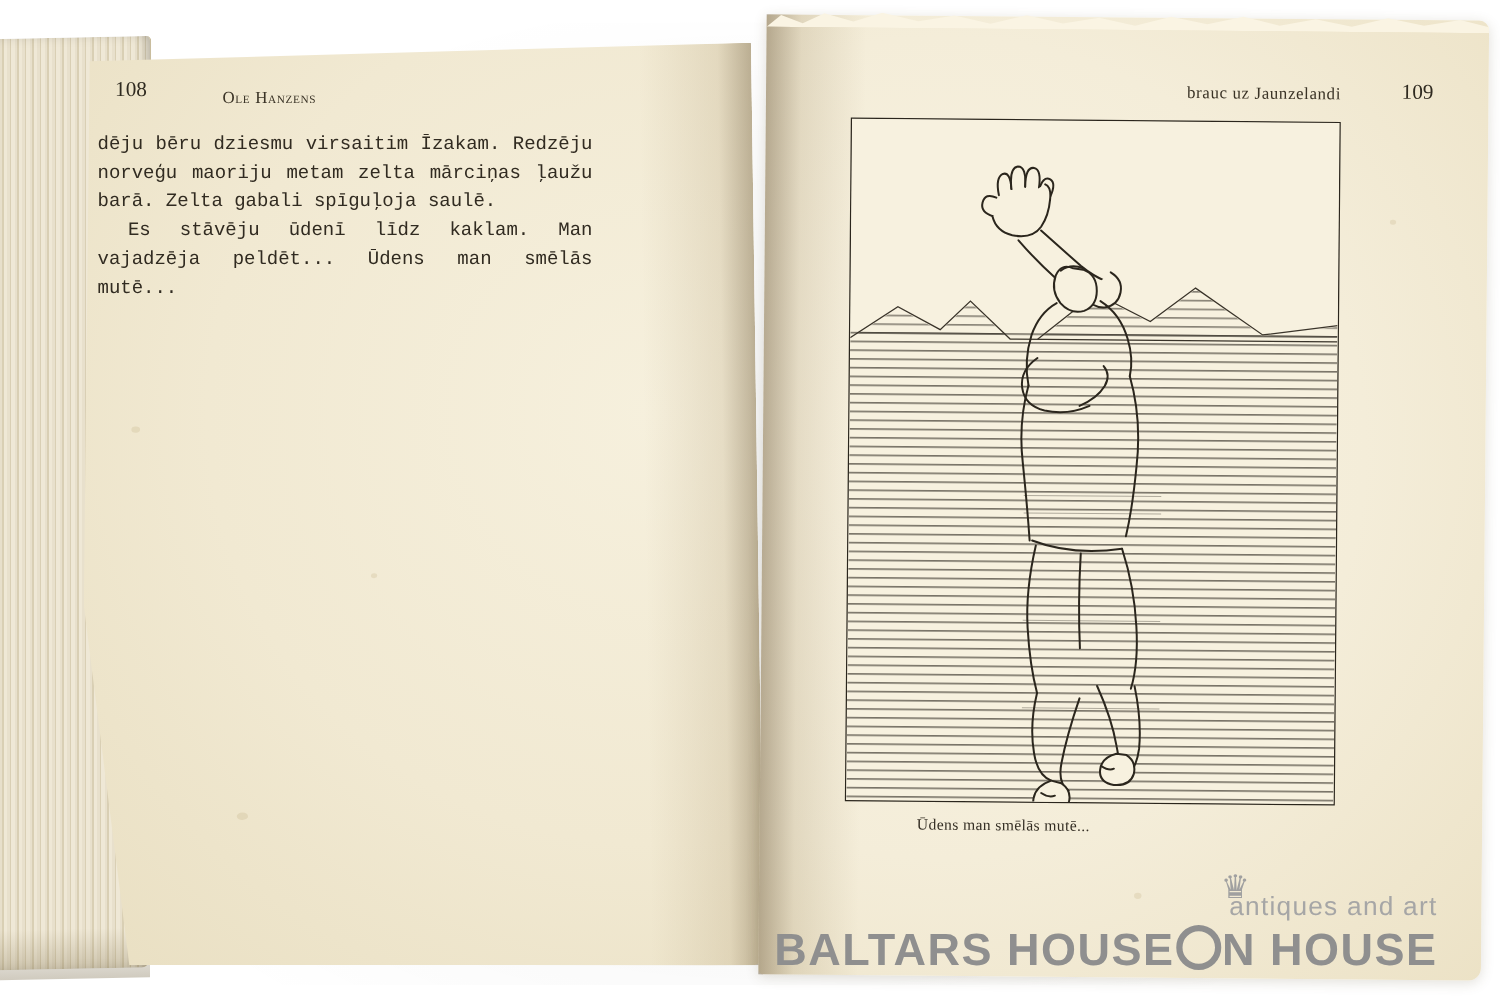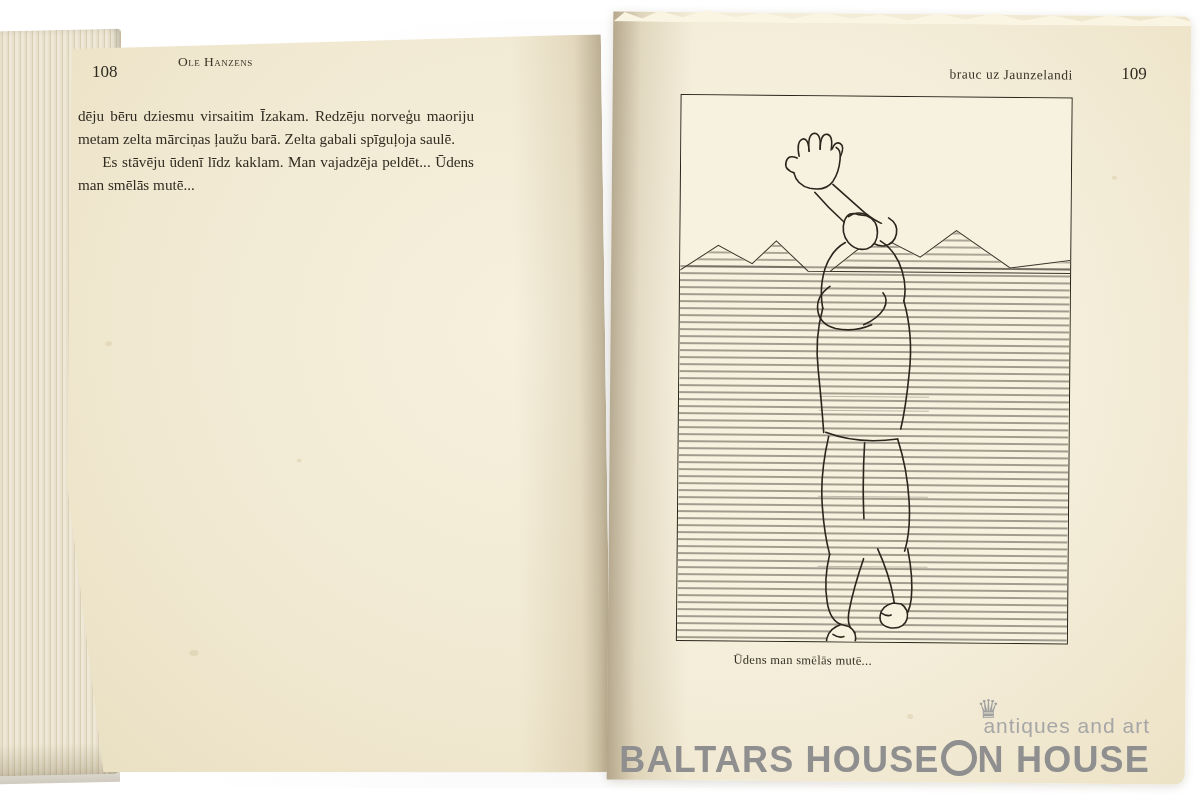--- a/index.html
+++ b/index.html
@@ -123,38 +123,38 @@
     color: #3a3326;
   }
   .folio {
     position: absolute;
     font-size: 17px;
     color: #2f2a20;
     font-family: "Liberation Serif", serif;
   }
 
   .left-head-folio { left: 92px; top: 62px; }
-  .left-head-title { left: 178px; top: 54px; font-variant: small-caps; font-size: 13.5px; }
+  .left-head-title { left: 178px; top: 70px; font-variant: small-caps; font-size: 13.5px; }
 
   .right-head-title { right: 118px; top: 52px; font-size: 13.5px; }
   .right-head-folio { right: 44px; top: 48px; }
 
   .body-text {
     position: absolute;
     left: 78px;
     top: 104px;
     width: 396px;
     font-size: 15.2px;
     line-height: 1.52;
     color: #312b21;
     text-align: justify;
     text-justify: inter-word;
     hyphens: manual;
   }
-  .body-text p { margin: 0; }
+  .body-text p { margin: 0; font-family: Liberation Mono, monospace; }
   .body-text p.indent { text-indent: 1.6em; }
 
   
   .illustration-frame {
     position: absolute;
     left: 68px;
     top: 82px;
     width: 390px;
     height: 545px;
     border: 1.6px solid #2b261d;

